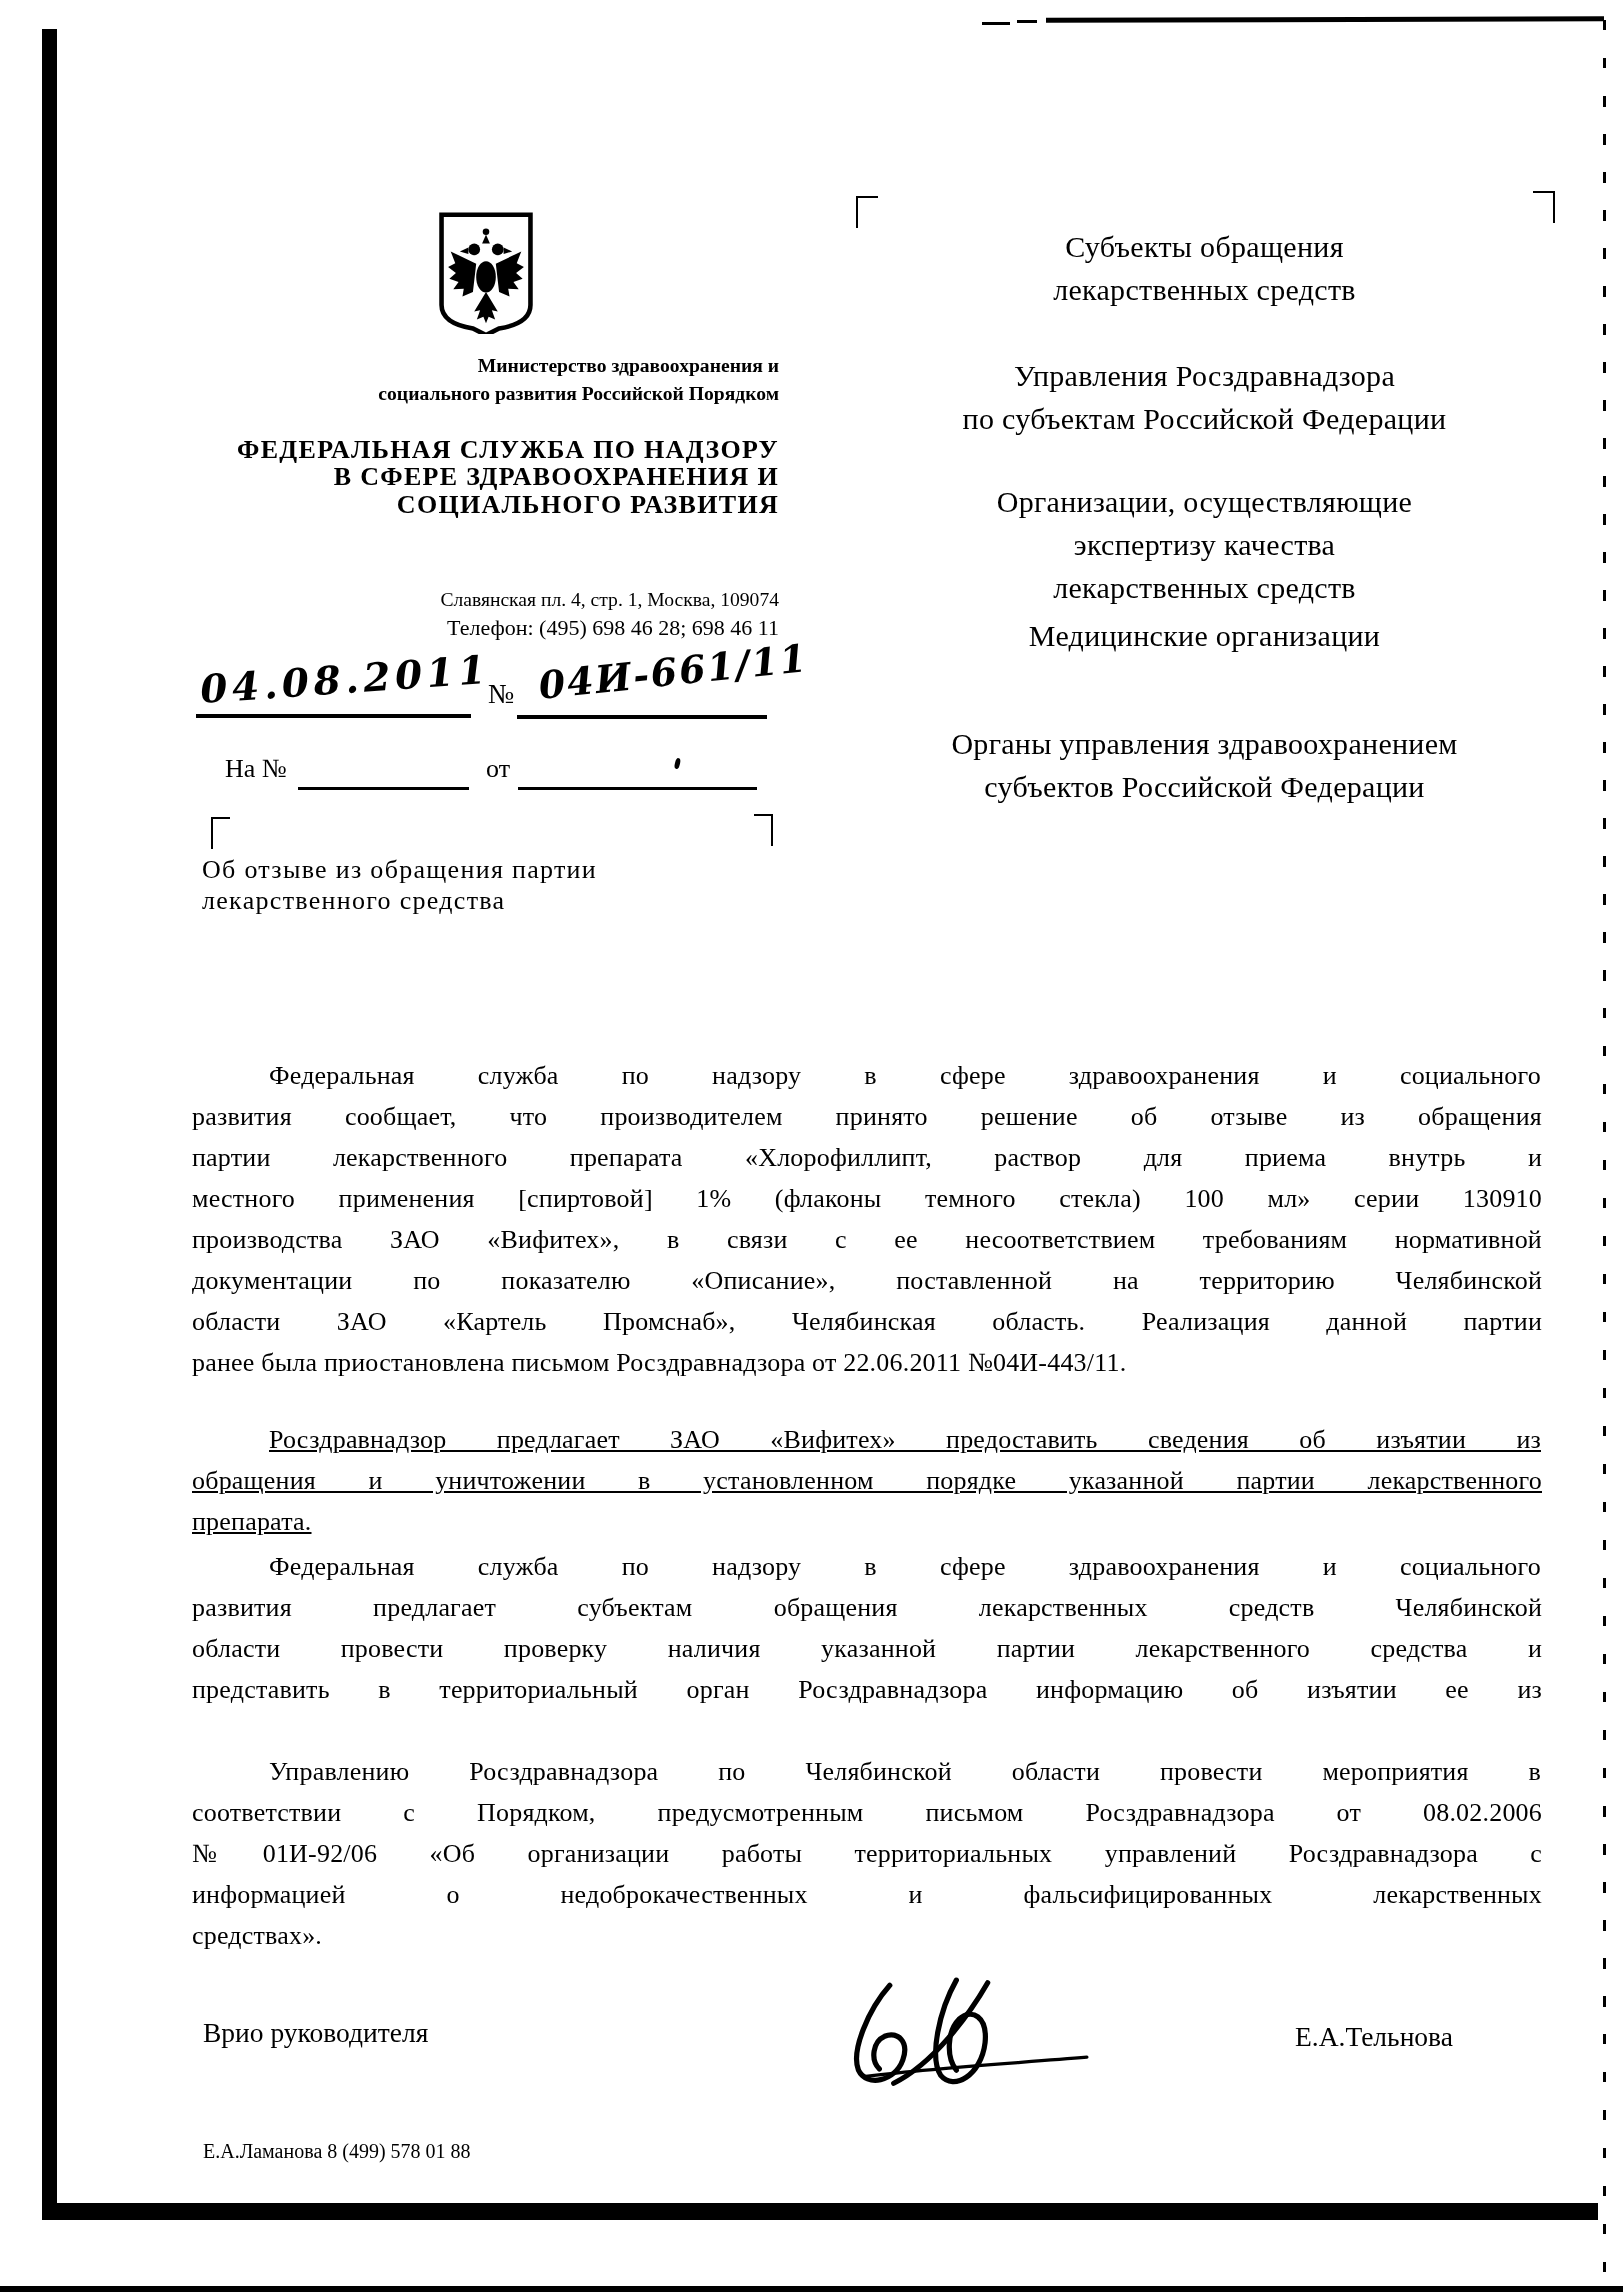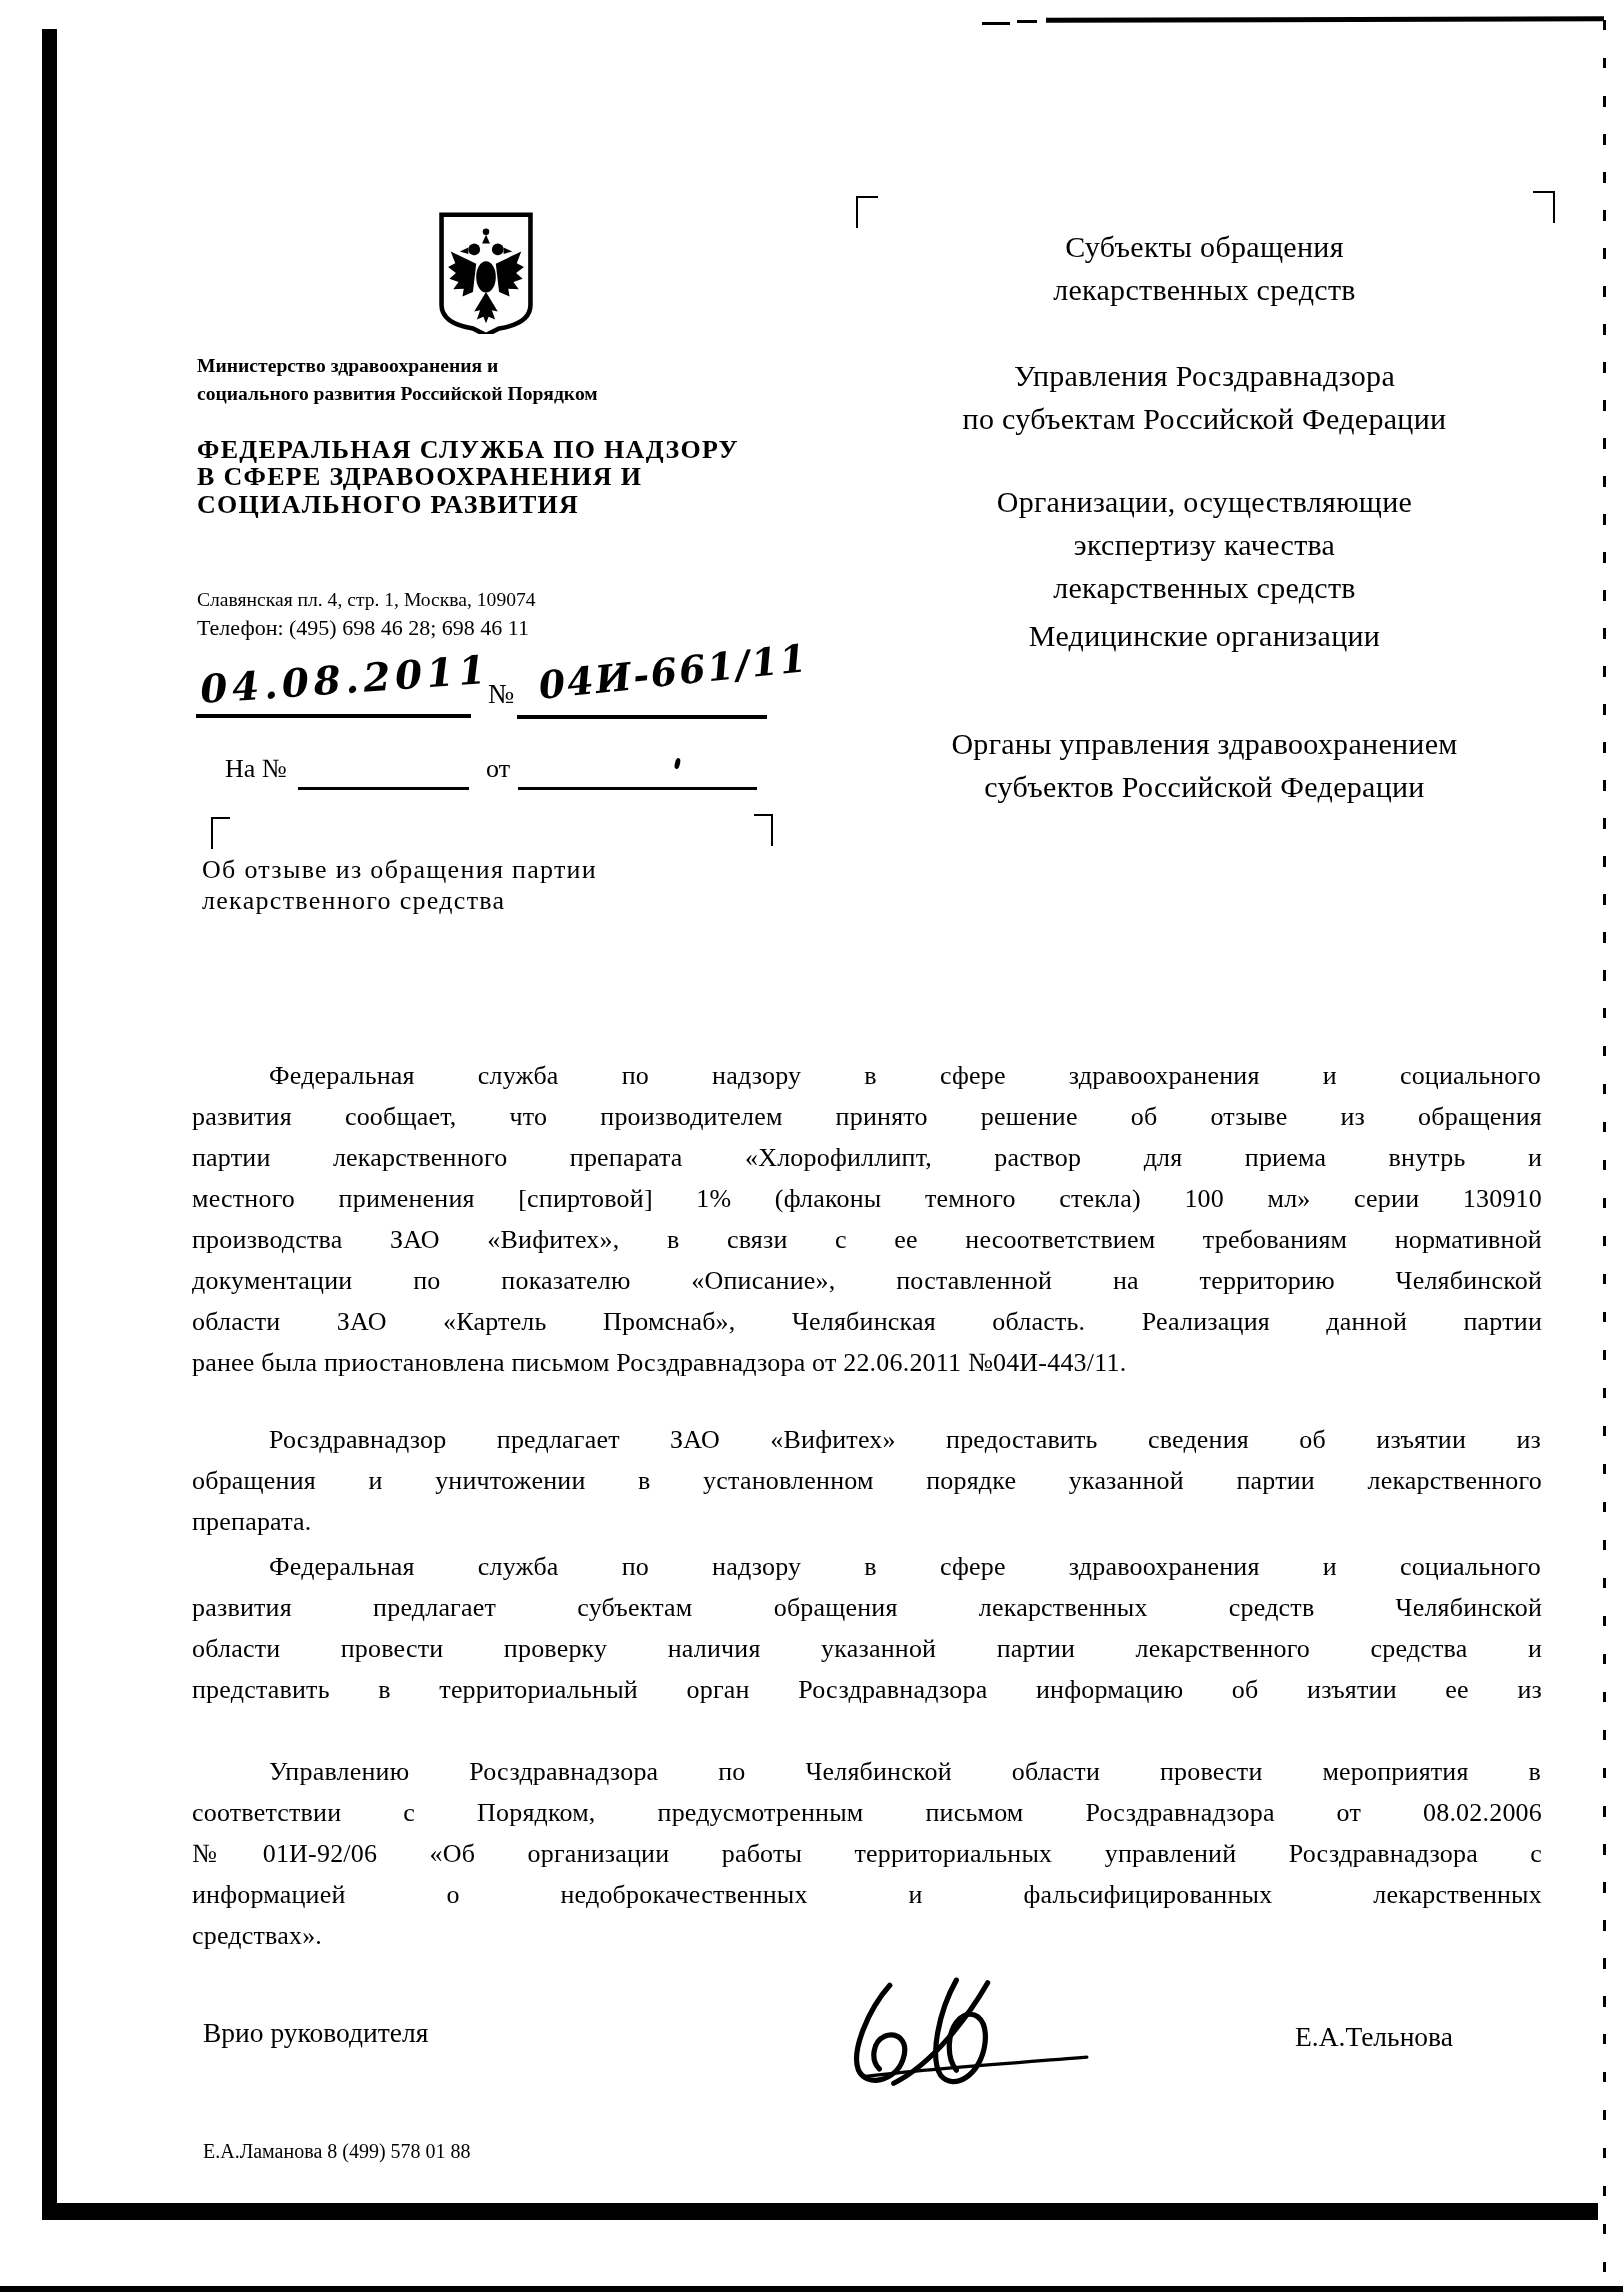--- a/index.html
+++ b/index.html
@@ -1,21 +1,21 @@
 <!DOCTYPE html>
 <html style="font-size:10.5px"><head>
 <meta charset="utf-8">
 <style>
   html,body{margin:0;padding:0;background:#888;}
   .page{position:relative;width:1623px;height:2295px;background:#ffffff;overflow:hidden;
         font-family:"Liberation Serif","DejaVu Serif",serif;color:#000;}
   .abs{position:absolute;}
   .ink{background:#000;}
   .b{font-weight:bold;}
-  .lhblock{left:197px;width:589px;text-align:left;}
+  .lhblock{left:190px;width:589px;text-align:right;}
   .hand{font-family:"DejaVu Serif",serif;font-style:italic;font-weight:bold;white-space:nowrap;}
   .crn{position:absolute;}
   .crn.tl{border-left:2.6px solid #000;border-top:2.6px solid #000;}
   .crn.tr{border-right:2.6px solid #000;border-top:2.6px solid #000;}
   .recip{left:864px;width:681px;text-align:center;font-size:30px;line-height:43px;letter-spacing:0.3px;}
   .bodytxt{left:192px;top:1055px;width:1350px;font-size:26px;letter-spacing:0.2px;}
   .para{position:absolute;left:0;width:1350px;}
   .bl{height:41px;line-height:41px;text-align:justify;text-align-last:justify;overflow:visible;white-space:nowrap;}
   .bl.last{text-align:left;text-align-last:left;}
   .bl.ind{padding-left:77px;width:1272px;}
@@ -106,21 +106,21 @@
     <div class="para" style="top:0px;">
       <div class="bl ind">Федеральная служба по надзору в сфере здравоохранения и социального</div>
       <div class="bl">развития сообщает, что производителем принято решение об отзыве из обращения</div>
       <div class="bl">партии лекарственного препарата «Хлорофиллипт, раствор для приема внутрь и</div>
       <div class="bl">местного применения [спиртовой] 1% (флаконы темного стекла) 100 мл» серии 130910</div>
       <div class="bl">производства ЗАО «Вифитех», в связи с ее несоответствием требованиям нормативной</div>
       <div class="bl">документации по показателю «Описание», поставленной на территорию Челябинской</div>
       <div class="bl">области ЗАО «Картель Промснаб», Челябинская область. Реализация данной партии</div>
       <div class="bl last">ранее была приостановлена письмом Росздравнадзора от 22.06.2011 №04И-443/11.</div>
     </div>
-    <div class="para" style="top:364px;">
+    <div class="para" style="top:364px;text-decoration:underline;">
       <div class="bl ind">Росздравнадзор предлагает ЗАО «Вифитех» предоставить сведения об изъятии из</div>
       <div class="bl">обращения и уничтожении в установленном порядке указанной партии лекарственного</div>
       <div class="bl last">препарата.</div>
     </div>
     <div class="para" style="top:491px;">
       <div class="bl ind">Федеральная служба по надзору в сфере здравоохранения и социального</div>
       <div class="bl">развития предлагает субъектам обращения лекарственных средств Челябинской</div>
       <div class="bl">области провести проверку наличия указанной партии лекарственного средства и</div>
       <div class="bl">представить в территориальный орган Росздравнадзора информацию об изъятии ее из</div>
     </div>

